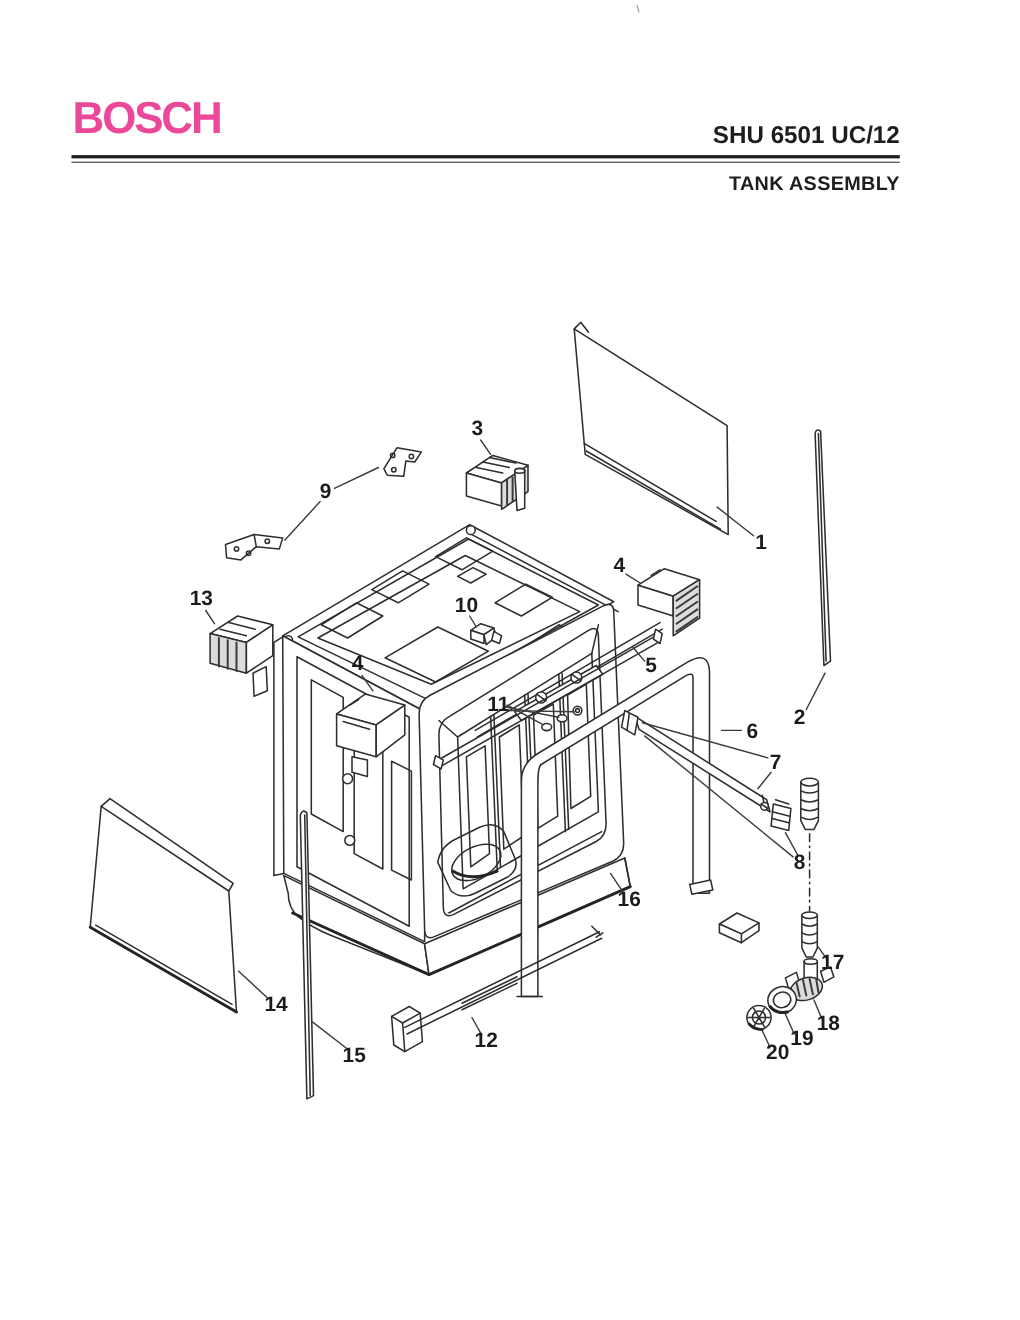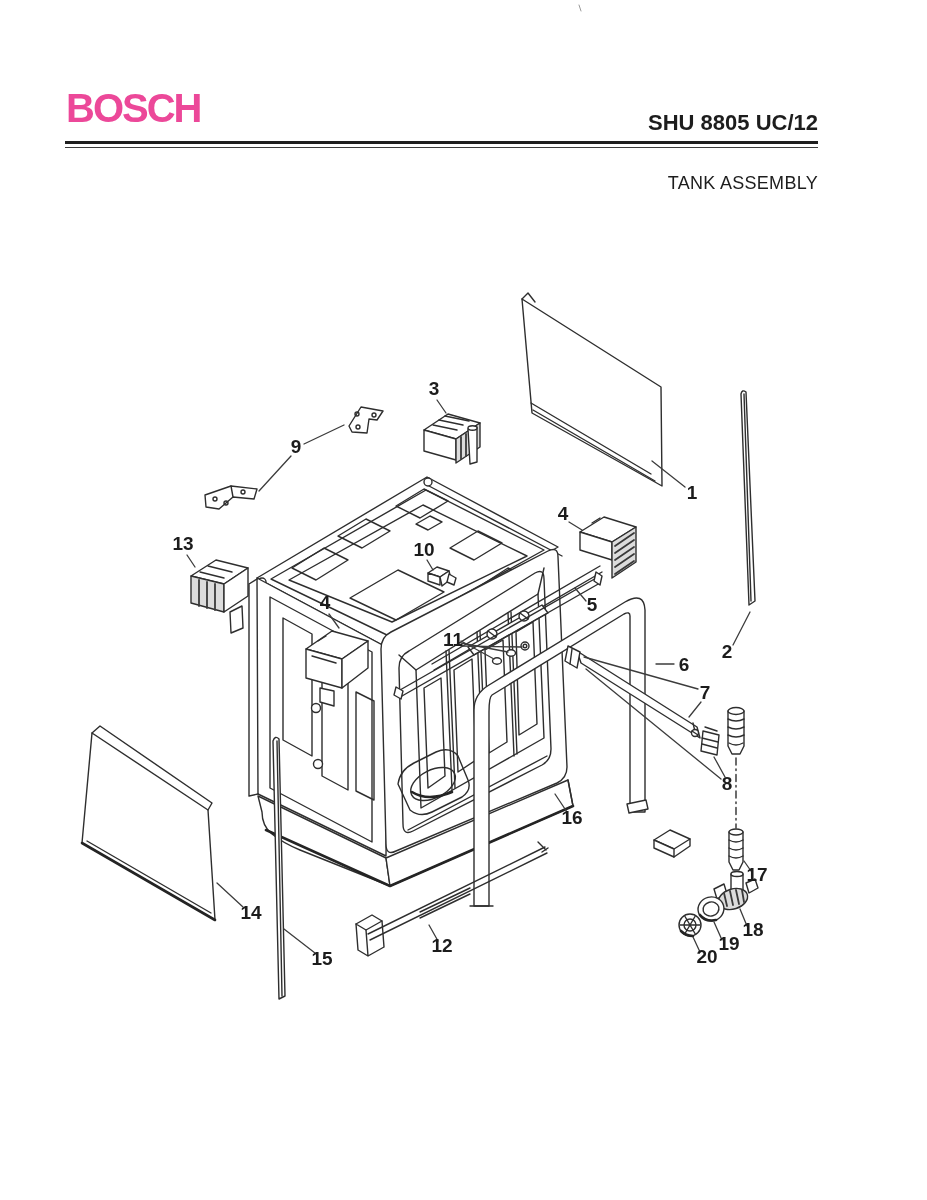--- a/index.html
+++ b/index.html
@@ -17,41 +17,41 @@
   }
   .rule-thick{
     position:absolute;left:65px;width:753px;top:141px;height:0;
     border-top:3px solid #1f1f1f;
   }
   .rule-thin{
     position:absolute;left:65px;width:753px;top:147px;height:0;
     border-top:1.5px solid #3a3a3a;
   }
   .doc-title{
-    position:absolute;right:109px;top:157px;font-size:18px;font-weight:normal;
-    letter-spacing:0.3px;color:#1d1d1d;margin-top:16px;
+    position:absolute;right:109px;top:157px;font-size:18px;font-weight:bold;
+    letter-spacing:0.3px;color:#1d1d1d;
   }
   svg{position:absolute;left:0;top:0;}
   svg *{stroke-linejoin:round;stroke-linecap:round;}
   .ln{stroke:#2e2e2e;stroke-width:1.4;fill:none;}
   .lnw{stroke:#2e2e2e;stroke-width:1.4;fill:#ffffff;}
   .lng{stroke:#2e2e2e;stroke-width:1.4;fill:#dcdcdc;}
   .thick{stroke:#242424;stroke-width:2.6;fill:none;}
   .rib{stroke:#3a3a3a;stroke-width:1.8;fill:none;}
   .leader{stroke:#3c3c3c;stroke-width:1.3;fill:none;}
   .callout{
     font-family:"Liberation Sans", sans-serif;font-size:19px;font-weight:bold;
     fill:#1c1c1c;text-anchor:middle;
   }
 </style>
 </head>
 <body>
 
 <div class="brand">BOSCH</div>
-<div class="model">SHU 8805 UC/12</div>
+<div class="model">SHU 6501 UC/12</div>
 <div class="rule-thick"></div>
 <div class="rule-thin"></div>
 <div class="doc-title">TANK ASSEMBLY</div>
 
 <svg width="927" height="1200" viewBox="0 0 927 1200">
 
   <line x1="579" y1="5" x2="581" y2="11" stroke="#9a9a9a" stroke-width="1"></line>
 
   <g>
     <path class="lnw" d="M522,299 L661,387 L662,486 L532,413 Z"></path>

